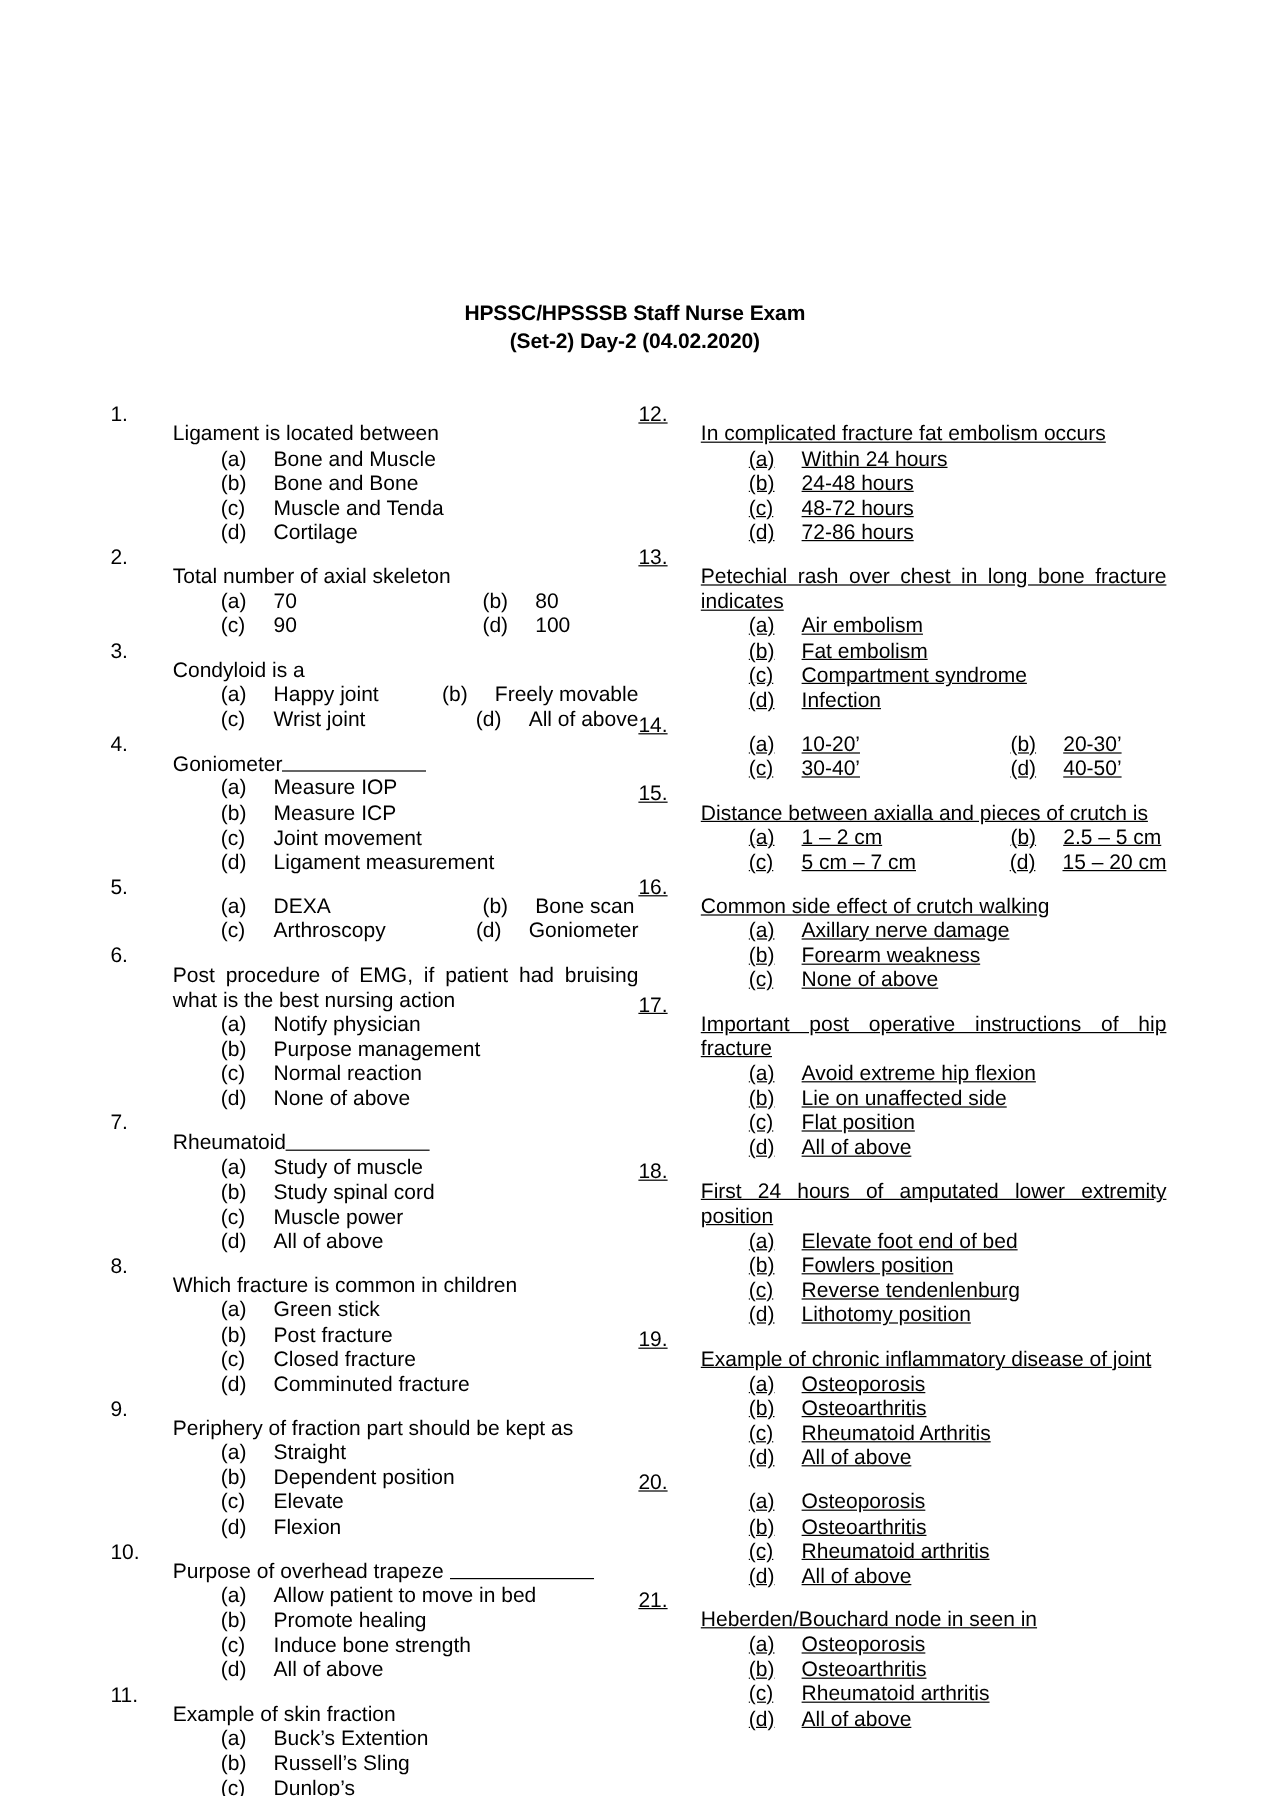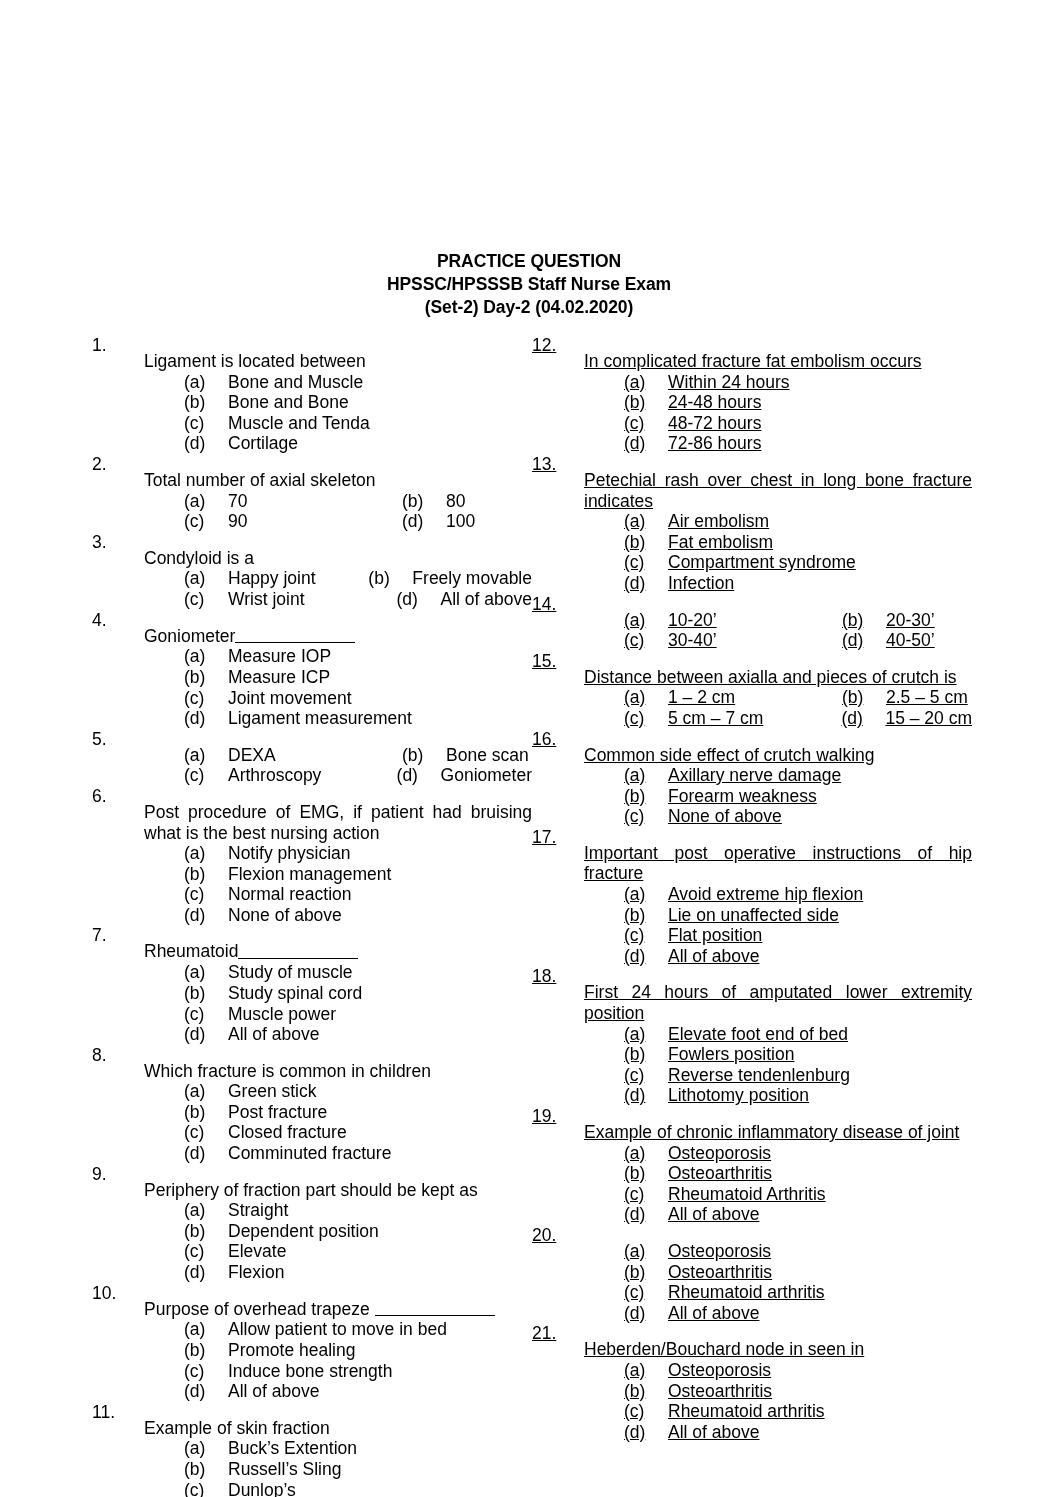--- a/index.html
+++ b/index.html
@@ -106,21 +106,20 @@
     flex: 1 1 auto;
     white-space: nowrap;
   }
 </style>
 </head>
 <body>
 
 <div id="page">
 
   <div class="header">
-    <div class="header-line">PRACTICE QUESTION</div>
     <div class="header-line">HPSSC/HPSSSB Staff Nurse Exam</div>
     <div class="header-line">(Set-2) Day-2 (04.02.2020)</div>
   </div>
 
   <div class="columns">
     <div class="col col-left" id="col-left">
         <div class="qblock">
           <div class="qnum">1.</div>
           <div class="qbody">
             <div class="qtext"><span>Ligament is located between</span></div>
@@ -274,21 +273,21 @@
             <div class="opts">
               <div class="optrow">
                 <div class="opt opt-full">
                   <span class="optlabel">(a)</span>
                   <span class="opttext">Notify physician</span>
                 </div>
               </div>
               <div class="optrow">
                 <div class="opt opt-full">
                   <span class="optlabel">(b)</span>
-                  <span class="opttext">Flexion management</span>
+                  <span class="opttext">Purpose management</span>
                 </div>
               </div>
               <div class="optrow">
                 <div class="opt opt-full">
                   <span class="optlabel">(c)</span>
                   <span class="opttext">Normal reaction</span>
                 </div>
               </div>
               <div class="optrow">
                 <div class="opt opt-full">

